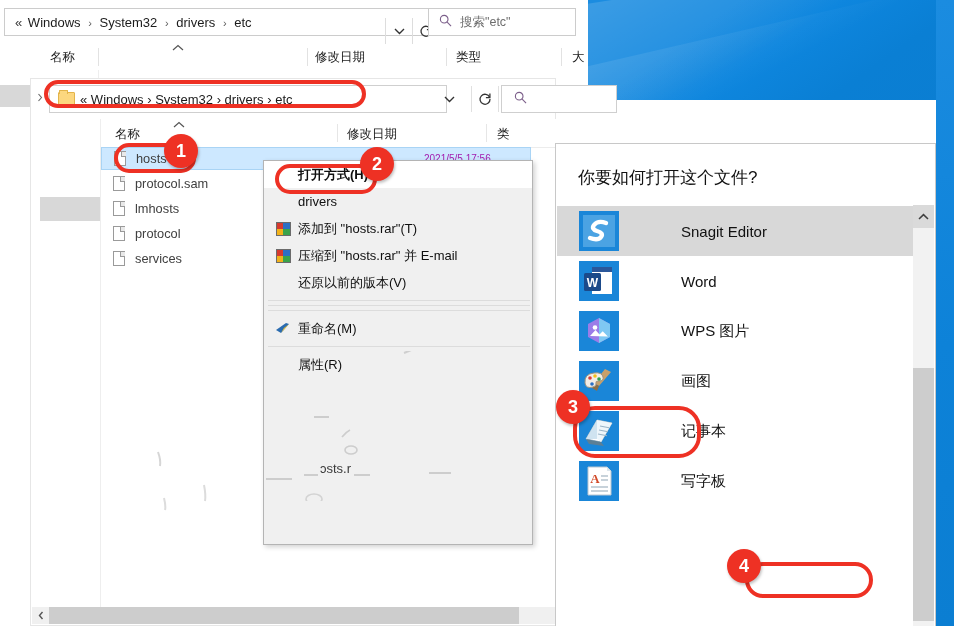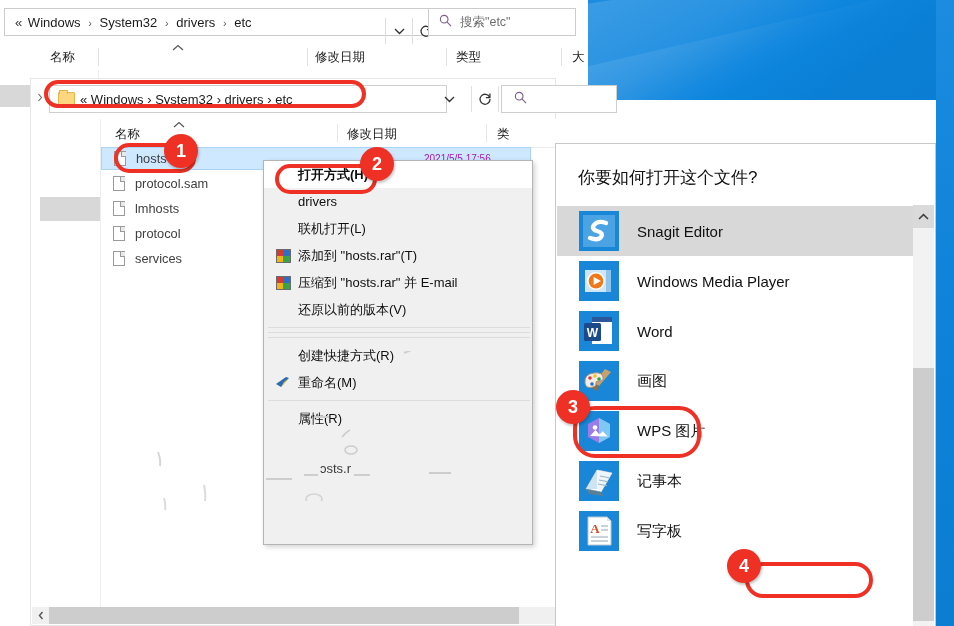--- a/index.html
+++ b/index.html
@@ -148,21 +148,21 @@
   
   .artifact{position:absolute;pointer-events:none;}
 
   
   #openwith{
     left:555px;top:105px;width:381px;height:521px;background:#ffffff;
     border:1px solid #c8c8c8;box-sizing:border-box;margin-top:38px;
   }
   #ow-title{position:absolute;left:22px;top:22px;font-size:17px;color:#111111;}
   #ow-list{position:absolute;left:1px;top:62px;width:360px;}
-  .app-row{position:relative;height:50px;display:flex;align-items:center;}
+  .app-row{position:relative;height:50px;display:flex;align-items:center;gap:44px;}
   .app-row.sel{background:#d8d8d8;}
   .app-ico{width:40px;height:40px;margin-left:22px;margin-right:18px;flex:0 0 auto;position:relative;border-radius:1px;}
   .app-name{font-size:15px;color:#111111;}
   #ow-link{position:absolute;left:22px;top:514px;font-size:14px;color:#0a64c2;text-decoration:underline;}
   #ow-scroll{position:absolute;right:1px;top:61px;width:21px;height:459px;background:#ffffff;}
   #ow-scroll .sbtn{position:absolute;left:0;width:21px;height:23px;display:flex;align-items:center;justify-content:center;color:#4a4a4a;font-size:11px;background:#dadada;}
   #ow-scroll .strack{position:absolute;left:0;top:23px;width:21px;height:413px;background:#f2f2f2;}
   #ow-scroll .sthumb{position:absolute;left:0;width:21px;background:#cdcdcd;}
 
   
@@ -343,23 +343,20 @@
 </svg>
 
 <div class="abs" id="ctxmenu">
 
   <div class="mi first noico bold">
     <span class="mi-label">打开方式(H)</span>
   </div>
   <div class="mi noico">
     <span class="mi-label">drivers</span>
   </div>
-  <div class="mi noico">
-    <span class="mi-label">联机打开(L)</span>
-  </div>
 
   <div class="mi">
     <span class="mi-ico">
       <span class="rar-ico">
           <i style="background:#d63a2f"></i>
           <i style="background:#2d6fc4"></i>
           <i style="background:#f2b21a"></i>
           <i style="background:#3aa34a"></i>
         </span>
     </span>
@@ -381,23 +378,20 @@
   </div>
 
   <div class="msep"></div>
 
 
   <div class="msep"></div>
 
 
   <div class="msep"></div>
 
-  <div class="mi noico">
-    <span class="mi-label">创建快捷方式(R)</span>
-  </div>
   <div class="mi">
     <span class="mi-ico">
       <svg width="16" height="13" viewBox="0 0 16 13">
           <path d="M1 8 L6 11 L14 2 L11 1 Z" fill="#2b6cb0"></path>
           <path d="M6 11 L9 6 L14 2" fill="#f4c430"></path>
         </svg>
     </span>
     <span class="mi-label">重命名(M)</span>
   </div>
 
@@ -427,45 +421,45 @@
       <span class="app-ico">
         <svg width="40" height="40" viewBox="0 0 40 40">
           <rect x="0" y="0" width="40" height="40" fill="#1a86d8"></rect>
           <rect x="4" y="4" width="32" height="32" fill="#4ba3e3"></rect>
           <path d="M27 12 q-8 -3 -12 2 q-3 4 3 6 q7 2 4 6 q-3 4 -11 1" stroke="#ffffff" stroke-width="4.4" fill="none" stroke-linecap="round"></path>
         </svg>
       </span>
       <span class="app-name">Snagit Editor</span>
     </div>
 
-    <div class="app-row">
-      <span class="app-ico">
-        <svg width="40" height="40" viewBox="0 0 40 40">
-          <rect x="0" y="0" width="40" height="40" fill="#1a86d8"></rect>
-          <rect x="6" y="9" width="26" height="22" fill="#cfe6f7"></rect>
-          <rect x="27" y="9" width="5" height="22" fill="#8fc4ea"></rect>
-          <circle cx="17" cy="20" r="9" fill="#ffffff"></circle>
-          <circle cx="17" cy="20" r="7.4" fill="#f07818"></circle>
-          <path d="M14.6 16 L22 20 L14.6 24 Z" fill="#ffffff"></path>
-        </svg>
-      </span>
-      <span class="app-name">Windows Media Player</span>
-    </div>
 
     <div class="app-row">
       <span class="app-ico">
         <svg width="40" height="40" viewBox="0 0 40 40">
           <rect x="0" y="0" width="40" height="40" fill="#1a86d8"></rect>
           <rect x="13" y="6" width="20" height="27" fill="#ffffff"></rect>
           <rect x="13" y="6" width="20" height="5" fill="#2b579a"></rect>
           <rect x="5" y="12" width="17" height="18" rx="1.5" fill="#1b4a8a"></rect>
           <text x="13.5" y="26" font-family="'Liberation Sans',sans-serif" font-size="12" font-weight="bold" fill="#ffffff" text-anchor="middle">W</text>
         </svg>
       </span>
       <span class="app-name">Word</span>
+    </div>
+
+    <div class="app-row">
+      <span class="app-ico">
+        <svg width="40" height="40" viewBox="0 0 40 40">
+          <rect x="0" y="0" width="40" height="40" fill="#1a86d8"></rect>
+          <path d="M20 7 L31 13 L31 26 L20 32 L9 26 L9 13 Z" fill="#9b7ce8"></path>
+          <path d="M20 7 L31 13 L31 26 L20 32 Z" fill="#7fc8f3"></path>
+          <circle cx="16" cy="16.5" r="2.3" fill="#ffffff"></circle>
+          <path d="M11 25 l5.5 -6 l4 4.6 l3.2 -3.4 l5.2 5.4 Z" fill="#ffffff"></path>
+        </svg>
+      </span>
+      <span class="app-name">WPS 图片</span>
     </div>
 
     <div class="app-row">
       <span class="app-ico">
         <svg width="40" height="40" viewBox="0 0 40 40">
           <rect x="0" y="0" width="40" height="40" fill="#1a86d8"></rect>
           <path d="M26 8 l6 3 l-12 14 l-5 -3 Z" fill="#c8a06a"></path>
           <path d="M15 22 l5 3 l-2 5 l-5 -3 Z" fill="#8d6f46"></path>
           <path d="M6 22 q-1 -9 9 -10 q8 -1 9 4 q1 4 -4 4 q-4 0 -3 2 q1 3 -3 4 q-7 2 -8 -4 Z" fill="#f2ede6" stroke="#a0937f" stroke-width="1"></path>
           <circle cx="11" cy="17" r="1.8" fill="#e03b35"></circle>
@@ -474,33 +468,20 @@
           <circle cx="13" cy="23" r="1.8" fill="#2a6fc4"></circle>
         </svg>
       </span>
       <span class="app-name">画图</span>
     </div>
 
     <div class="app-row">
       <span class="app-ico">
         <svg width="40" height="40" viewBox="0 0 40 40">
           <rect x="0" y="0" width="40" height="40" fill="#1a86d8"></rect>
-          <path d="M20 7 L31 13 L31 26 L20 32 L9 26 L9 13 Z" fill="#9b7ce8"></path>
-          <path d="M20 7 L31 13 L31 26 L20 32 Z" fill="#7fc8f3"></path>
-          <circle cx="16" cy="16.5" r="2.3" fill="#ffffff"></circle>
-          <path d="M11 25 l5.5 -6 l4 4.6 l3.2 -3.4 l5.2 5.4 Z" fill="#ffffff"></path>
-        </svg>
-      </span>
-      <span class="app-name">WPS 图片</span>
-    </div>
-
-    <div class="app-row">
-      <span class="app-ico">
-        <svg width="40" height="40" viewBox="0 0 40 40">
-          <rect x="0" y="0" width="40" height="40" fill="#1a86d8"></rect>
           <path d="M7 28 L18 9 L33 12 L22 31 Z" fill="#ffffff" stroke="#9fb8c8" stroke-width="1"></path>
           <path d="M7 28 L18 9 L18 28 Z" fill="#cfe3f0"></path>
           <path d="M18 9 L33 12 L22 31 L18 28 Z" fill="#eef6fb"></path>
           <path d="M21 15 l9 1.8 M20 19 l9 1.8 M19 23 l9 1.8" stroke="#9ab4c6" stroke-width="1.1"></path>
           <path d="M7 28 L10 33 L25 35 L22 31 Z" fill="#5c7f95"></path>
         </svg>
       </span>
       <span class="app-name">记事本</span>
     </div>
 

